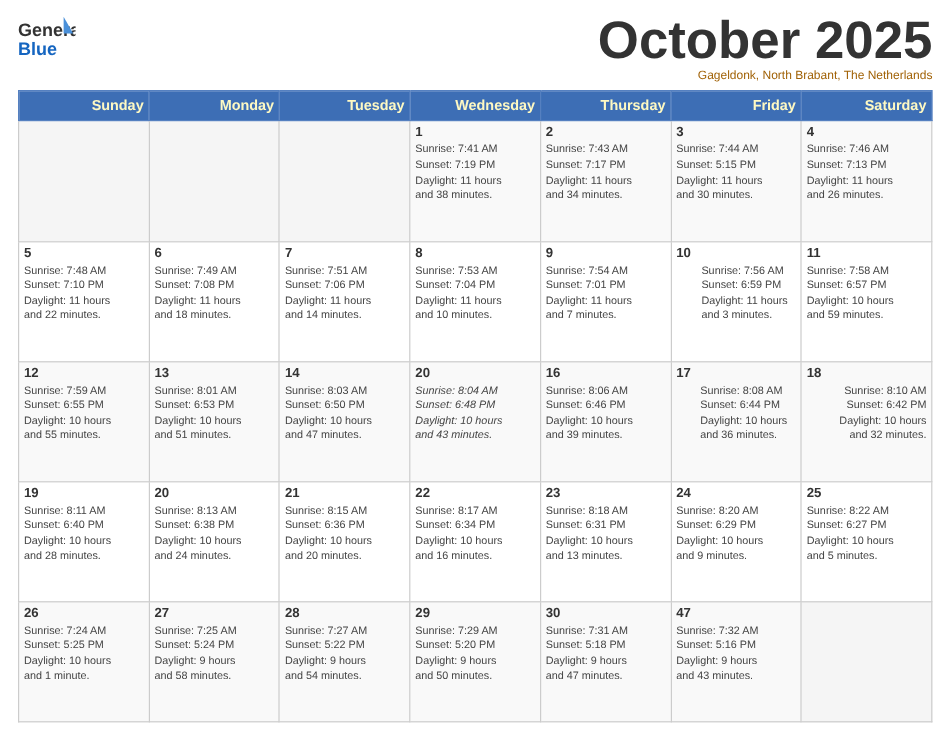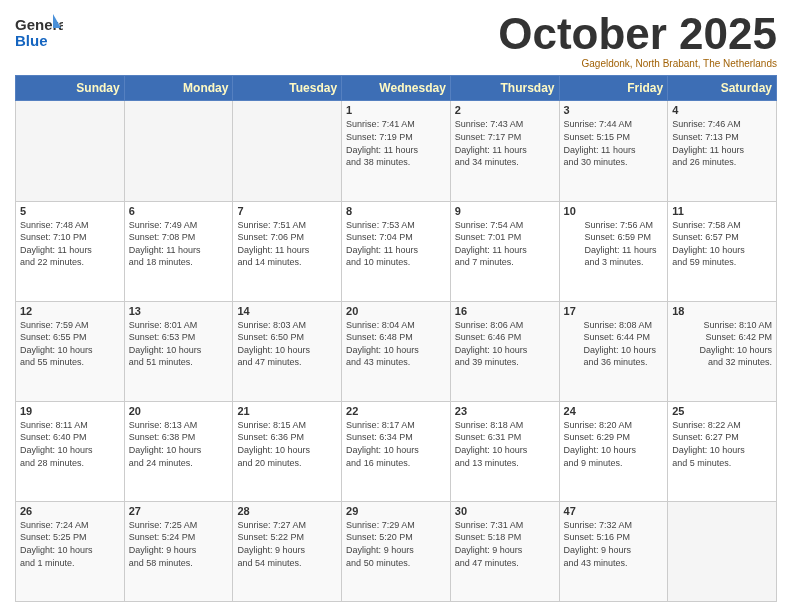--- a/index.html
+++ b/index.html
@@ -223,21 +223,21 @@
           </td>
           <td>
             <span class="day-number">14</span>
             <div class="day-info" style="white-space: pre-line;">Sunrise: 8:03 AM
 Sunset: 6:50 PM
 Daylight: 10 hours
 and 47 minutes.</div>
           </td>
           <td>
             <span class="day-number">20</span>
-            <div class="day-info" style="white-space: pre-line;">Sunrise: 8:04 AM
+            <div class="day-info" style="white-space: pre-line; font-style: italic;">Sunrise: 8:04 AM
 Sunset: 6:48 PM
 Daylight: 10 hours
 and 43 minutes.</div>
           </td>
           <td>
             <span class="day-number">16</span>
             <div class="day-info" style="white-space: pre-line;">Sunrise: 8:06 AM
 Sunset: 6:46 PM
 Daylight: 10 hours
 and 39 minutes.</div>

